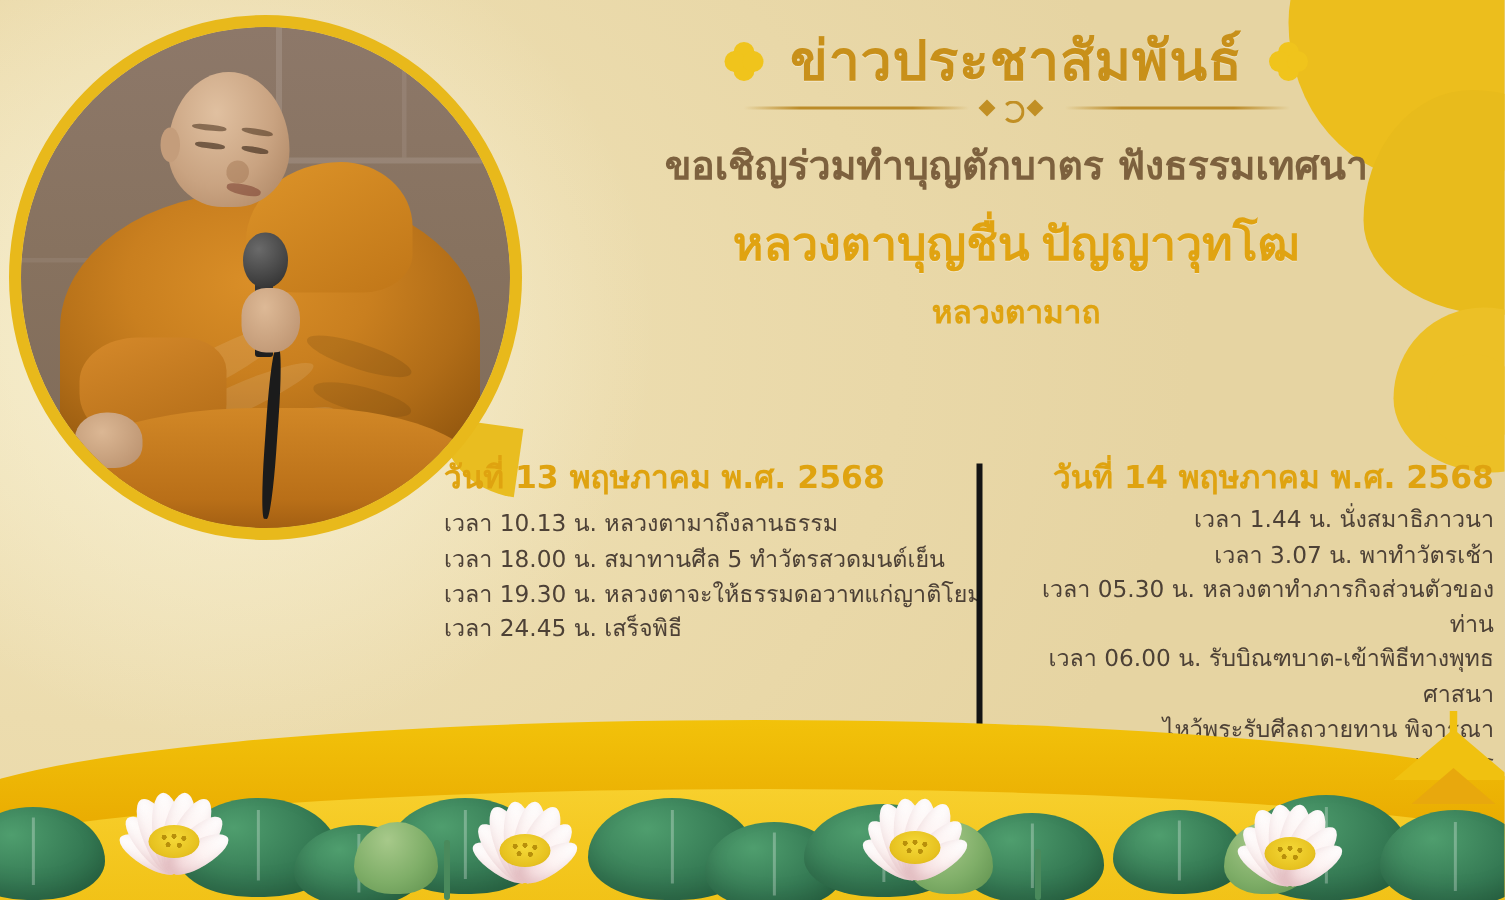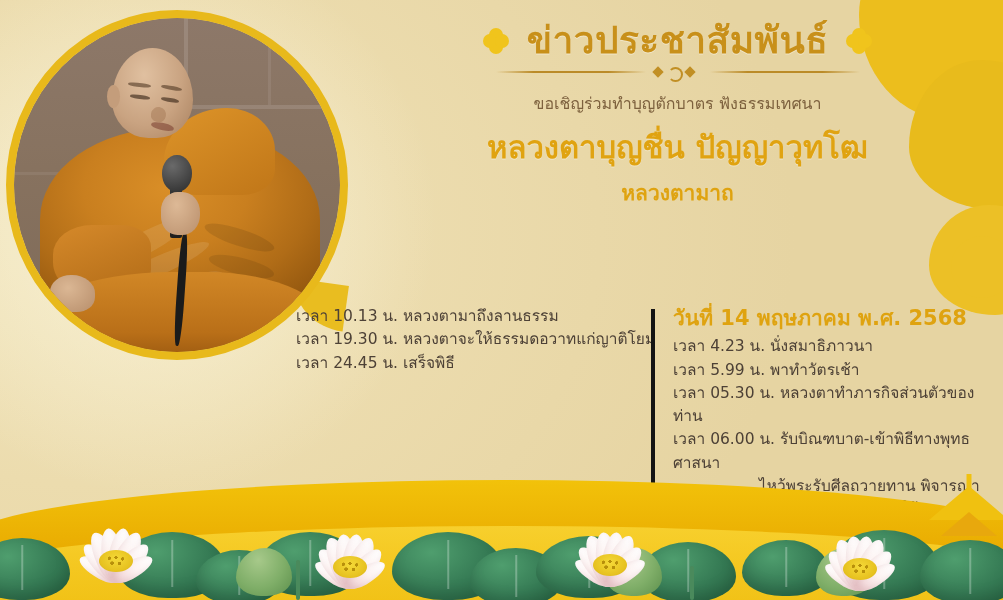--- a/index.html
+++ b/index.html
@@ -293,33 +293,34 @@
     border-left-color: transparent;
   }
   .sub-org {
     font-size: 22px;
     font-weight: bold;
     color: #7d613e;
     margin-top: 5px;
     line-height: 1.5;
   }
   .sub-invite {
-    font-size: 16px;
-    font-weight: normal;
+    font-size: 26px;
+    font-weight: bold;
     color: #7d613e;
     margin-top: 13px;
     line-height: 1.5;
   }
   .monk-name {
     font-size: 31px;
     font-weight: bold;
     color: #e0a311;
     margin-top: 10px;
     line-height: 1.4;
     text-shadow: 0 1px 0 rgba(255,255,255,.35);
+    font-family: Liberation Serif, serif;
   }
   .venue {
     font-size: 20px;
     font-weight: bold;
     color: #7d613e;
     margin-top: 8px;
     line-height: 1.5;
   }
   .agenda-word {
     font-size: 21px;
@@ -339,21 +340,21 @@
     box-sizing: border-box;
   }
   .col-left { width: 355px; padding-right: 16px; }
   .col-divider {
     width: 4px;
     background: #141414;
     margin: 4px 18px 0 0;
     height: 196px;
     flex: 0 0 auto;
   }
-  .col-right { width: 326px; }
+  .col-right { width: 326px; text-align: right; }
   .col-date {
     font-size: 21px;
     font-weight: bold;
     color: #dfa310;
     margin-bottom: 6px;
     line-height: 1.3;
   }
   .col-right .col-date { margin-bottom: 3px; }
   .entry {
     font-size: 15.5px;
@@ -555,31 +556,33 @@
       <div class="fl-dot fl-d2"></div>
       <div class="fl-line fl-r"></div>
     </div>
     <div class="sub-invite">ขอเชิญร่วมทำบุญตักบาตร ฟังธรรมเทศนา</div>
     <div class="monk-name">หลวงตาบุญชื่น ปัญญาวุทโฒ</div>
     <div class="agenda-word">หลวงตามาถ</div>
   </div>
 
   <div class="schedule">
     <div class="col col-left">
+      <div class="col-date">วันที่ 13 พฤษภาคม พ.ศ. 2568</div>
       <div class="entry">เวลา 10.13 น. หลวงตามาถึงลานธรรม</div>
+      <div class="entry">เวลา 18.00 น. สมาทานศีล 5 ทำวัตรสวดมนต์เย็น</div>
       <div class="entry">เวลา 19.30 น. หลวงตาจะให้ธรรมดอวาทแก่ญาติโยม</div>
       <div class="entry">เวลา 24.45 น. เสร็จพิธี</div>
     </div>
 
     <div class="col-divider"></div>
 
     <div class="col col-right">
       <div class="col-date">วันที่ 14 พฤษภาคม พ.ศ. 2568</div>
-      <div class="entry-wrap">เวลา 4.23 น. นั่งสมาธิภาวนา</div>
-      <div class="entry-wrap">เวลา 5.99 น. พาทำวัตรเช้า</div>
+      <div class="entry-wrap">เวลา 1.44 น. นั่งสมาธิภาวนา</div>
+      <div class="entry-wrap">เวลา 3.07 น. พาทำวัตรเช้า</div>
       <div class="entry-wrap">เวลา 05.30 น. หลวงตาทำภารกิจส่วนตัวของท่าน</div>
       <div class="entry-wrap">เวลา 06.00 น. รับบิณฑบาต-เข้าพิธีทางพุทธศาสนา</div>
       <div class="entry-cont">ไหว้พระรับศีลถวายทาน พิจารณา</div>
       <div class="entry-cont">อาหาร อนุโมทนาบุญให้พร</div>
     </div>
   </div>
 
   <div class="bottom-band"></div>
   <div class="bottom-band-2"></div>
 

